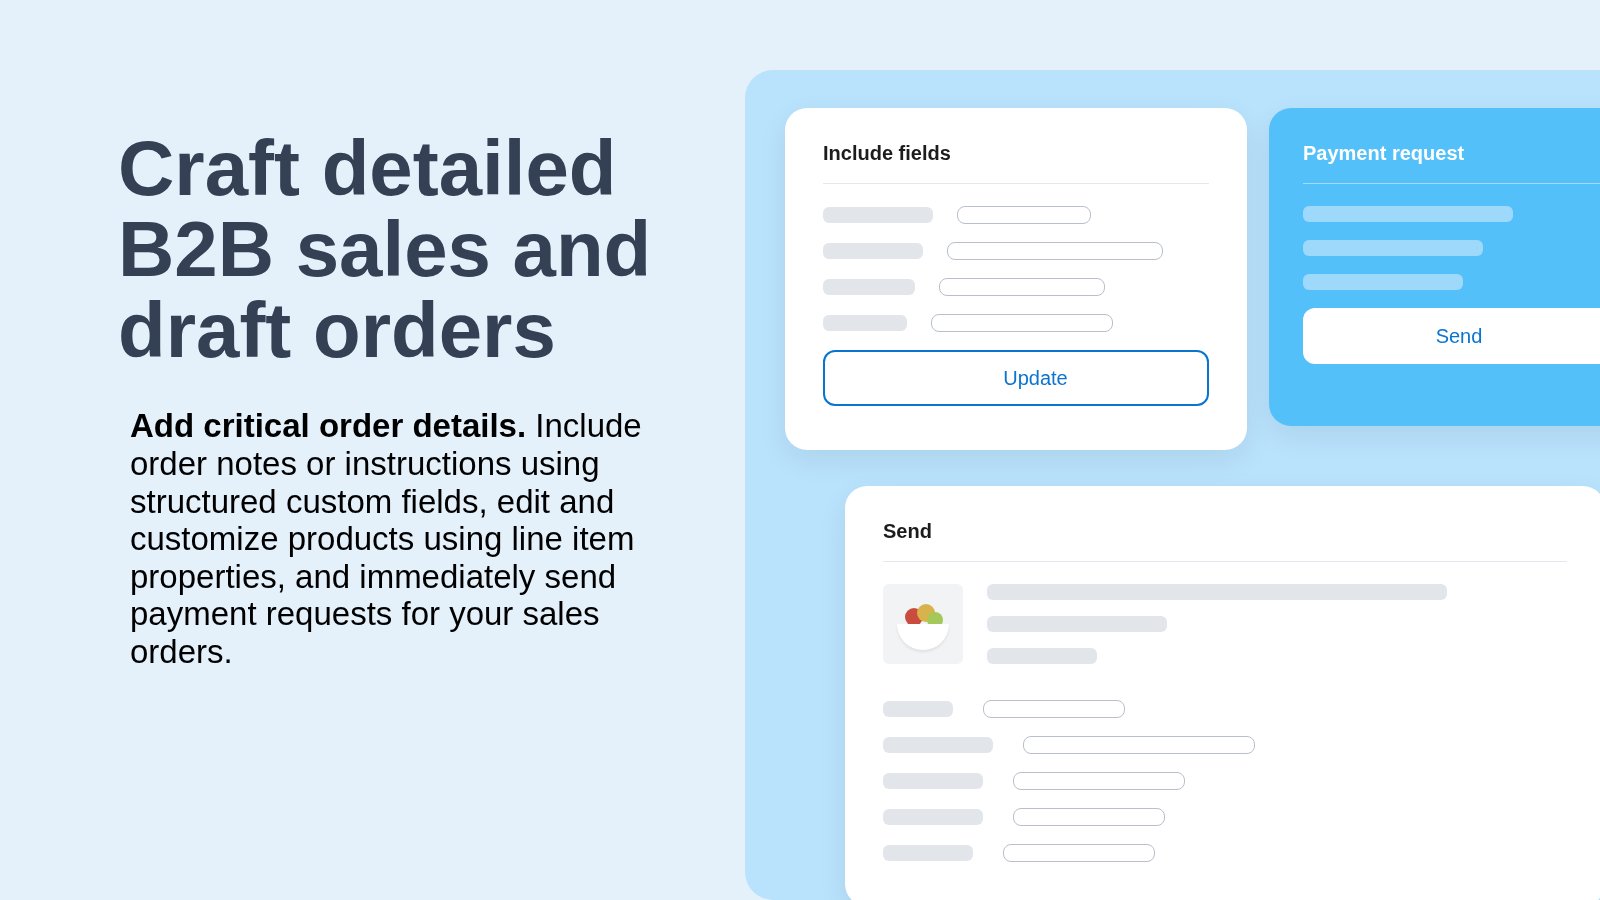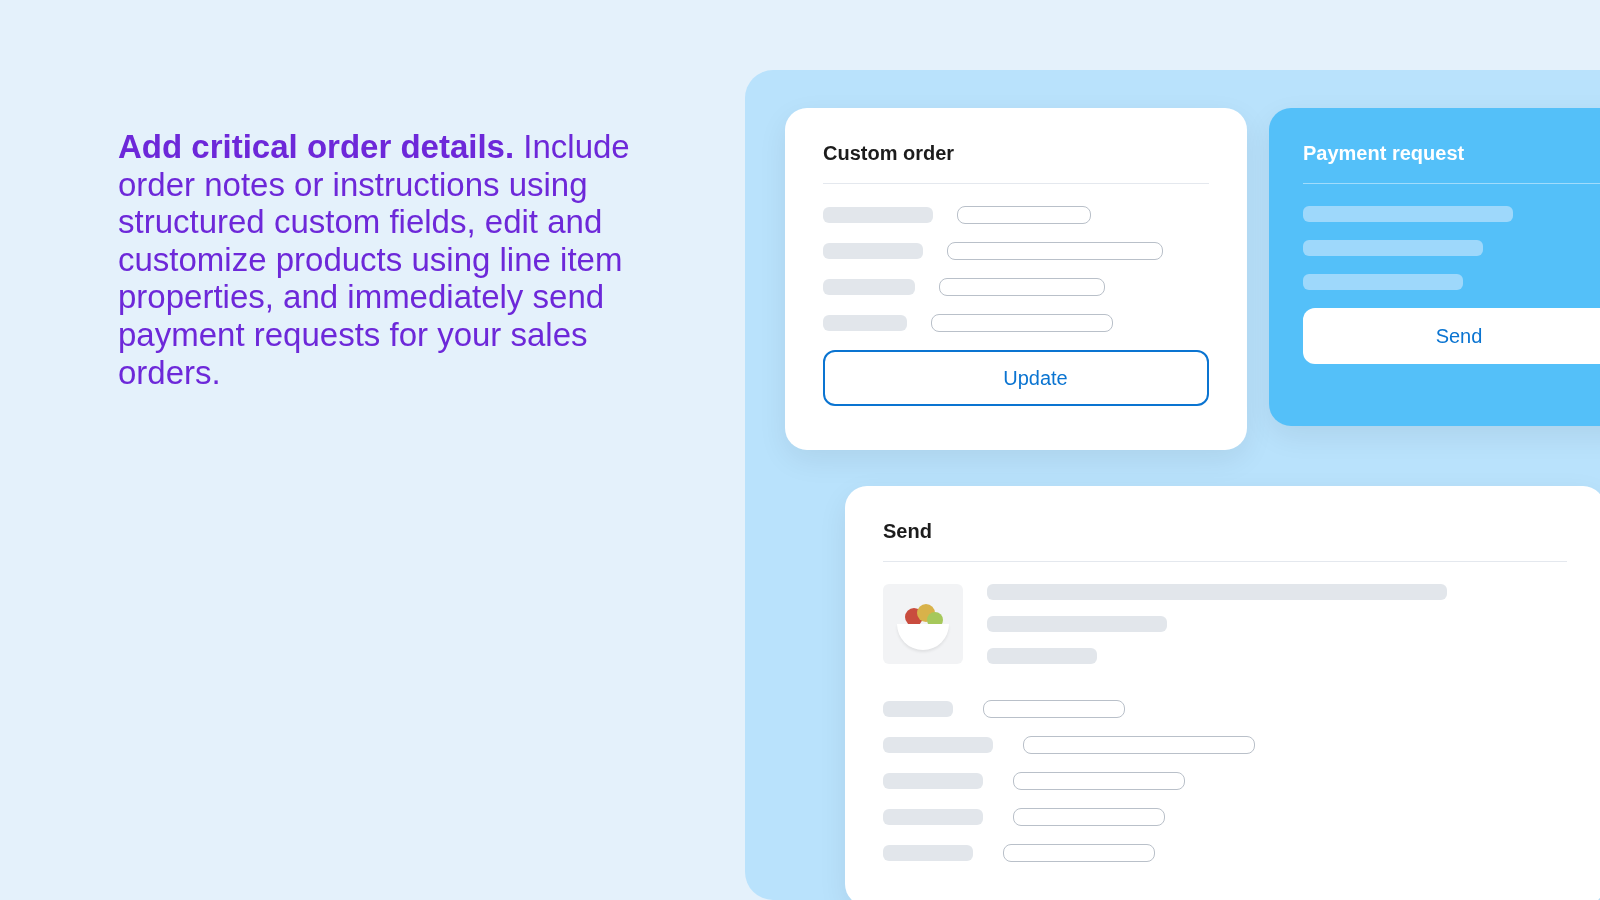--- a/index.html
+++ b/index.html
@@ -23,22 +23,22 @@
   .headline {
     font-size: 78px;
     line-height: 1.04;
     font-weight: 700;
     color: #344054;
     margin: 0 0 36px 0;
   }
   .lede {
     font-size: 33px;
     line-height: 1.14;
-    color: #6d28d9;
-    margin: 0;
+    color: #000000;
+    margin: 12px;
   }
   .lede .bold { font-weight: 700; }
 
   
   .stage {
     position: absolute;
     left: 745px;
     top: 70px;
     width: 900px;   
     height: 830px;  
@@ -170,29 +170,30 @@
     display: flex;
     align-items: center;
     gap: 30px;
     margin-bottom: 18px;
   }
 </style>
 </head>
 <body>
 
 <div class="copy">
+  <h1 class="headline">Craft detailed B2B sales and draft orders</h1>
   <p class="lede">
     <span class="bold">Add critical order details.</span><span> Include order notes or instructions using structured custom fields, edit and customize products using line item properties, and immediately send payment requests for your sales orders.</span>
   </p>
 </div>
 
 <div class="stage">
 
   <div class="card custom-fields">
-    <div class="card-title">Custom order</div>
+    <div class="card-title">Include fields</div>
     <div class="rule"></div>
 
     <div class="cf-row">
       <div class="ph-label" style="width:110px"></div>
       <div class="ph-input" style="width:132px"></div>
     </div>
     <div class="cf-row">
       <div class="ph-label" style="width:100px"></div>
       <div class="ph-input" style="width:214px"></div>
     </div>

